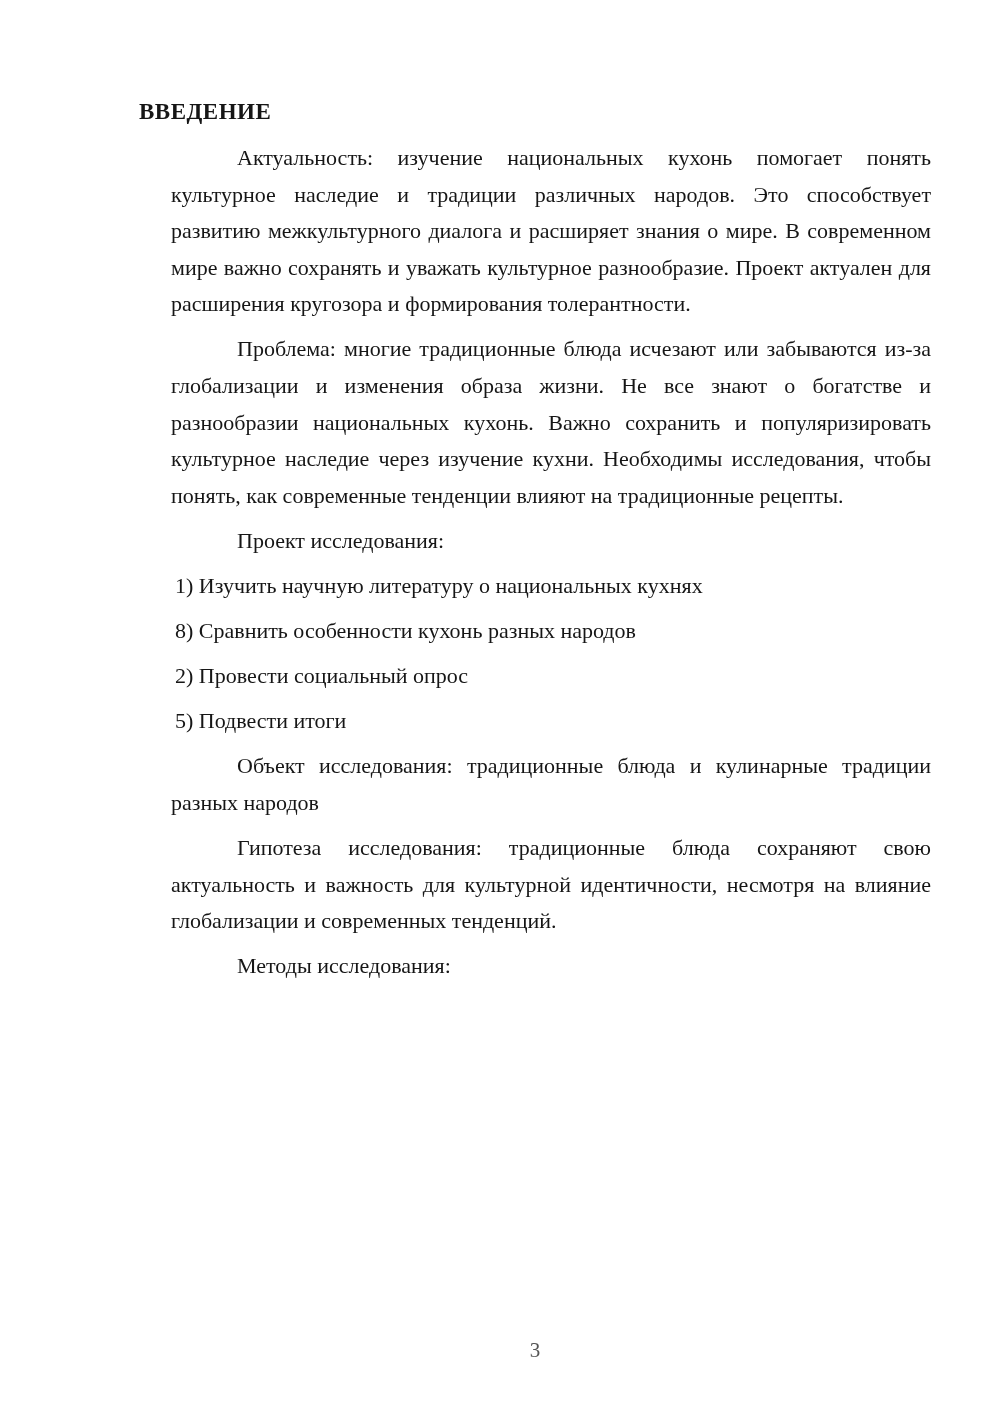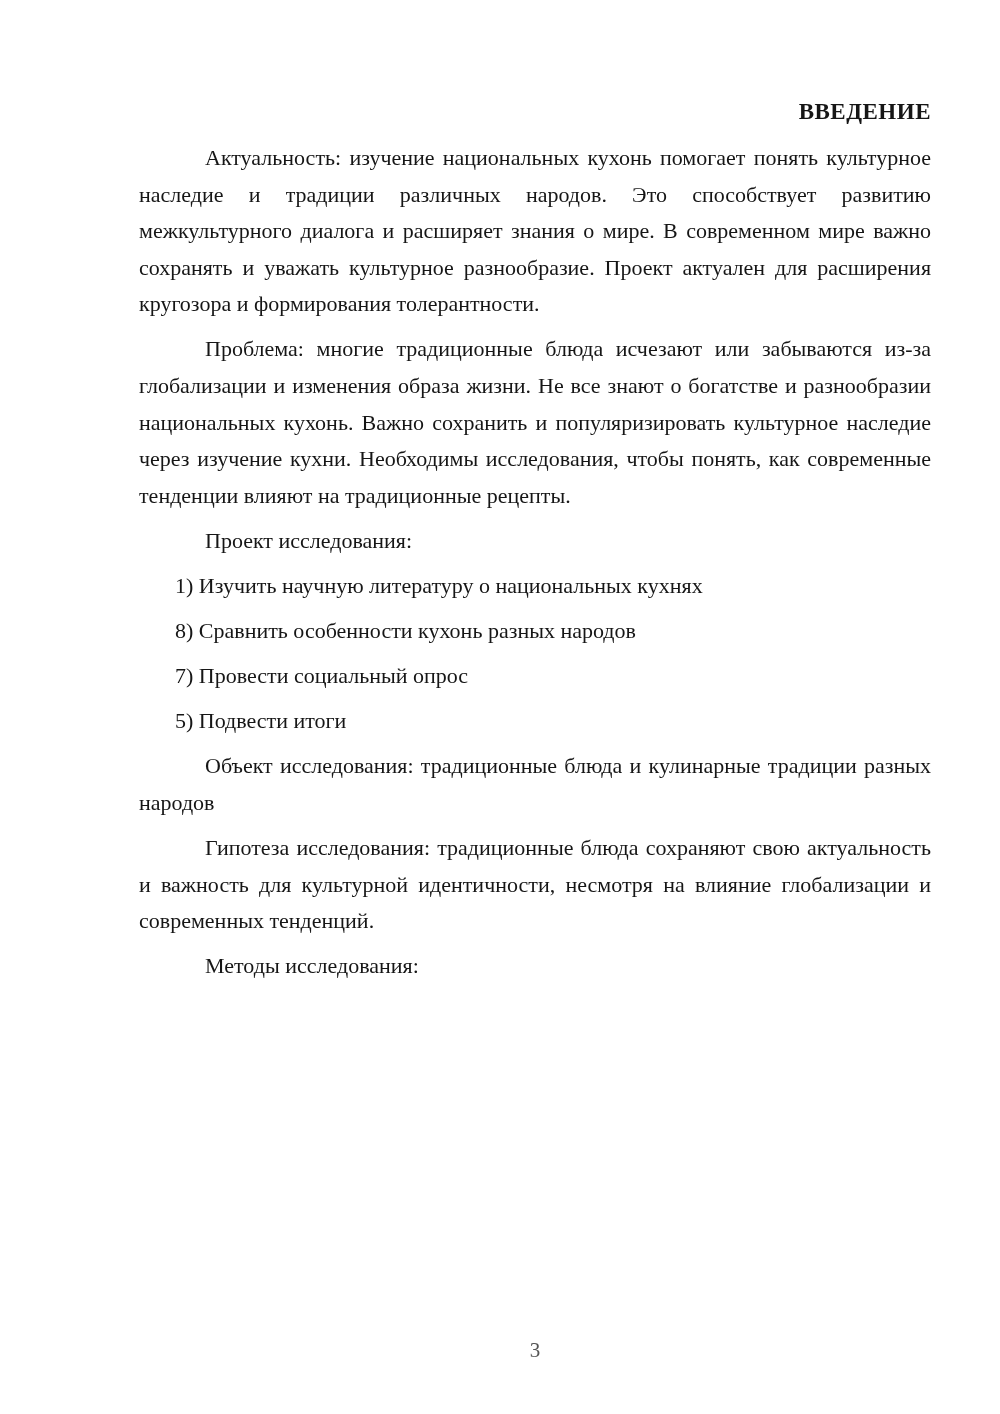--- a/index.html
+++ b/index.html
@@ -20,35 +20,36 @@
   }
   .content {
     position: absolute;
     top: 93px;
     left: 139px;
     width: 792px;
   }
   .doc-title {
     font-size: 23px;
     font-weight: bold;
-    text-align: right;
+    text-align: left;
     line-height: 37px;
     margin: 0 0 10px 0;
     letter-spacing: 0.5px;
   }
   p {
     font-size: 22px;
     line-height: 36.6px;
     margin: 0 0 8.5px 0;
     text-align: justify;
     text-align-last: left;
     hyphens: none;
   }
   p.body-para {
     text-indent: 66px;
+    margin-left: 32px;
   }
   p.list-item {
     text-indent: 36px;
   }
   .page-number {
     position: absolute;
     bottom: 52px;
     left: 139px;
     width: 792px;
     text-align: center;
@@ -70,21 +71,21 @@
     <p class="body-para">Проблема: многие традиционные блюда исчезают или забываются из-за глобализации и изменения образа жизни. Не все знают о богатстве и разнообразии национальных кухонь. Важно сохранить и популяризировать культурное наследие через изучение кухни. Необходимы исследования, чтобы понять, как современные тенденции влияют на традиционные рецепты.</p>
 
 
     <p class="body-para">Проект исследования:</p>
 
     <p class="list-item">1) Изучить научную литературу о национальных кухнях</p>
 
 
     <p class="list-item">8) Сравнить особенности кухонь разных народов</p>
 
-    <p class="list-item">7) Провести социальный опрос</p>
+    <p class="list-item">2) Провести социальный опрос</p>
 
     <p class="list-item">5) Подвести итоги</p>
 
     <p class="body-para">Объект исследования: традиционные блюда и кулинарные традиции разных народов</p>
 
 
     <p class="body-para">Гипотеза исследования: традиционные блюда сохраняют свою актуальность и важность для культурной идентичности, несмотря на влияние глобализации и современных тенденций.</p>
 
     <p class="body-para">Методы исследования:</p>
 

